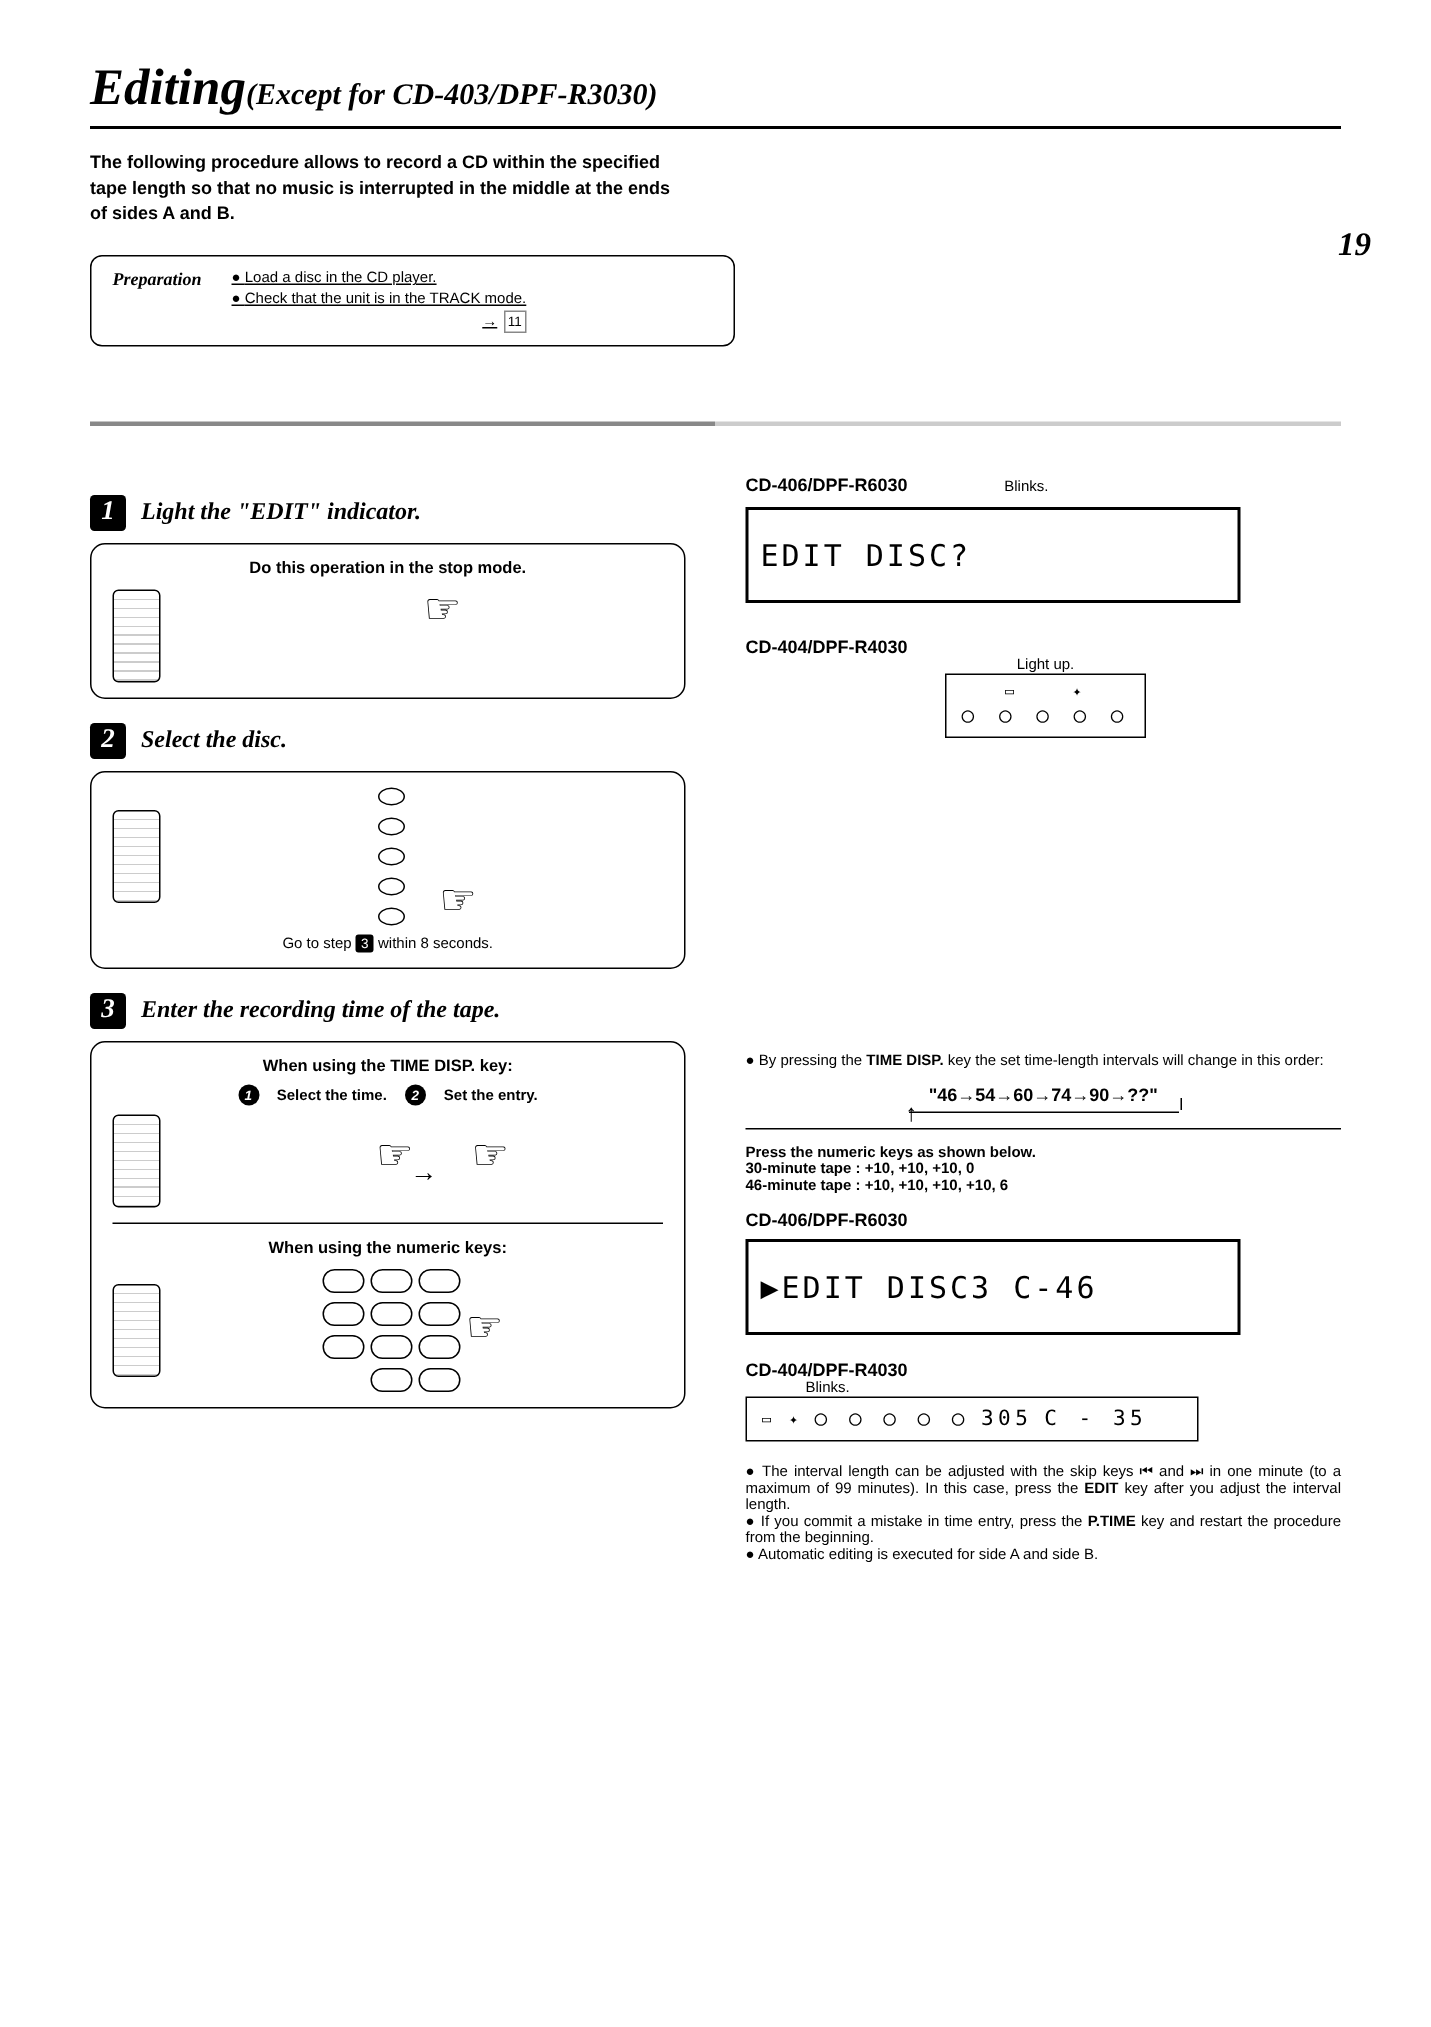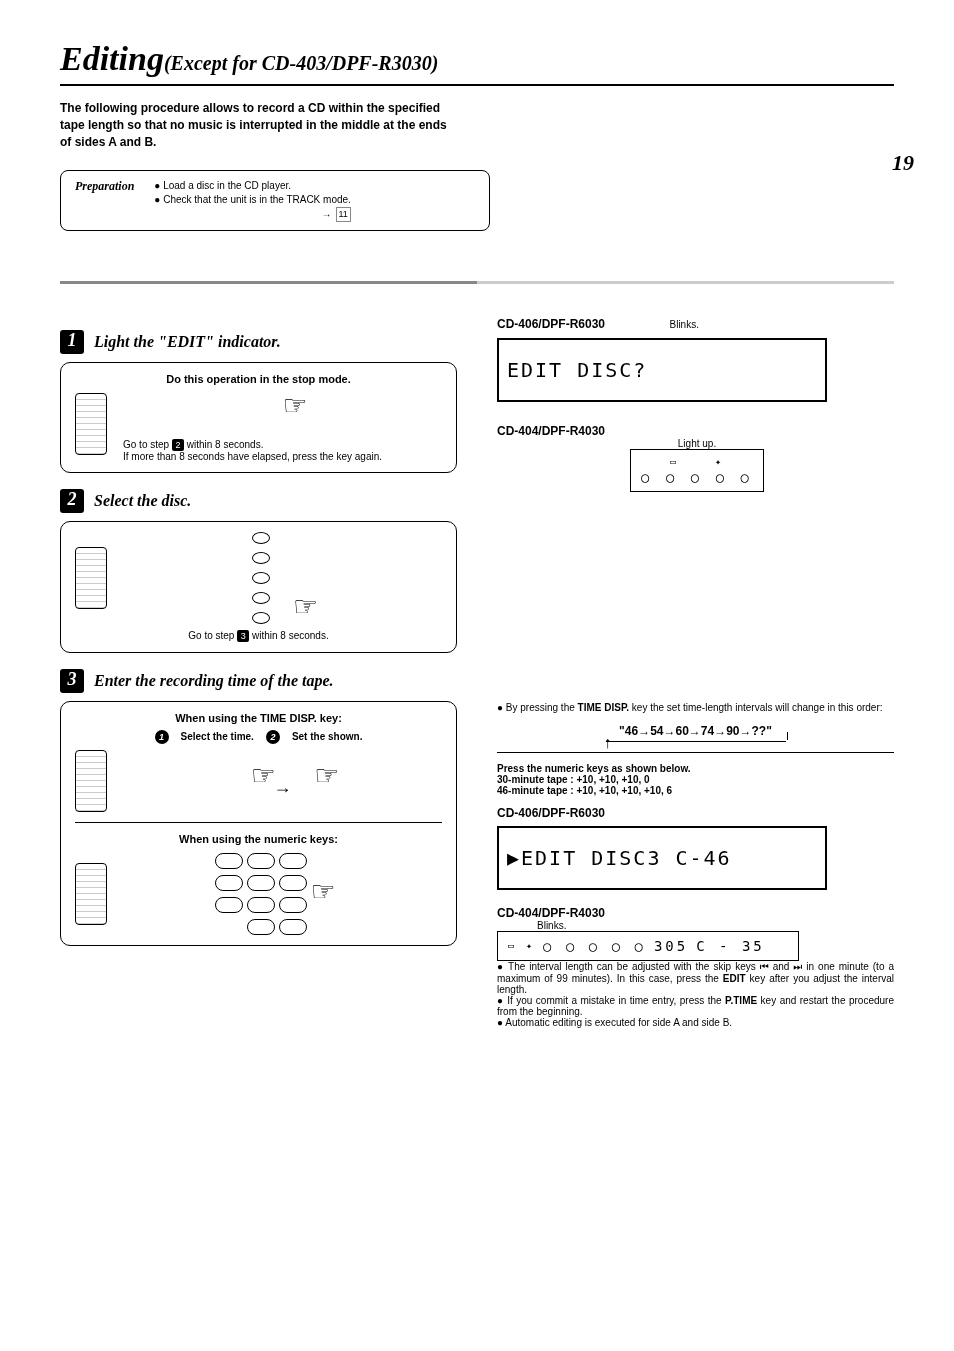--- a/index.html
+++ b/index.html
@@ -57,20 +57,21 @@
   }
   .prep-title {
     font-family: "Times New Roman", serif;
     font-style: italic;
     font-weight: 700;
     font-size: 12px;
   }
   .prep-list {
     font-size: 10px;
     line-height: 1.4;
+    text-decoration: underline;
   }
   .bullet::before { content: "● "; }
   .ref-box {
     display: inline-block;
     border: 1px solid #888;
     font-size: 9px;
     padding: 0 2px;
     margin-left: 4px;
   }
   .sep-bar {
@@ -248,26 +249,20 @@
     <div class="step-row">
       <div class="step-badge">1</div>
       <div class="step-title">Light the "EDIT" indicator.</div>
     </div>
     <div class="step-box">
       <div class="center-bold">Do this operation in the stop mode.</div>
       <div class="flex-row" style="margin-top:8px;">
         <span class="remote-icon"></span>
         <div style="flex:1; text-align:center;">
           <span class="hand-icon"></span>
-          <div class="small" style="text-align:left; margin-top:14px;">
-            <span>Go to step</span>
-            <span class="inline-badge">2</span>
-            <span>within 8 seconds.</span><br>
-            <span>If more than 8 seconds have elapsed, press the key again.</span>
-          </div>
         </div>
       </div>
     </div>
 
     <div class="step-row">
       <div class="step-badge">2</div>
       <div class="step-title">Select the disc.</div>
     </div>
     <div class="step-box">
       <div class="flex-row" style="align-items:center;">
@@ -293,21 +288,21 @@
     <div class="step-row">
       <div class="step-badge">3</div>
       <div class="step-title">Enter the recording time of the tape.</div>
     </div>
     <div class="step-box">
       <div class="center-bold">When using the TIME DISP. key:</div>
       <div class="sub-step-row">
         <span class="circle-num">1</span>
         <span class="small" style="font-weight:700;">Select the time.</span>
         <span class="circle-num">2</span>
-        <span class="small" style="font-weight:700;">Set the shown.</span>
+        <span class="small" style="font-weight:700;">Set the entry.</span>
       </div>
       <div class="flex-row" style="align-items:center;">
         <span class="remote-icon"></span>
         <div style="flex:1; text-align:center;">
           <span class="hand-icon"></span>
           <span style="font-size:18px;">→</span>
           <span class="hand-icon"></span>
         </div>
       </div>
       <hr class="thin">
@@ -377,21 +372,21 @@
 
     <div class="model-label" style="margin-top:10px;">CD-404/DPF-R4030</div>
     <div class="note-label" style="margin-left:40px;">Blinks.</div>
     <div class="small-disp" style="min-width:280px;">
       <span style="font-size:10px;">▭ ✦</span>
       <span>○ ○ ○ ○ ○</span>
       <span>305</span>
       <span>C - 35</span>
     </div>
 
-    <div class="small" style="margin-top:0;text-align:justify;">
+    <div class="small" style="margin-top:15px;text-align:justify;">
       ● <span>The interval length can be adjusted with the skip keys ⏮ and ⏭ in one minute (to a maximum of 99 minutes). In this case, press the </span><b>EDIT</b><span> key after you adjust the interval length.</span>
     </div>
     <div class="small" style="text-align:justify;">
       ● <span>If you commit a mistake in time entry, press the </span><b>P.TIME</b><span> key and restart the procedure from the beginning.</span>
     </div>
     <div class="small">
       ● <span>Automatic editing is executed for side A and side B.</span>
     </div>
 
   </div>

